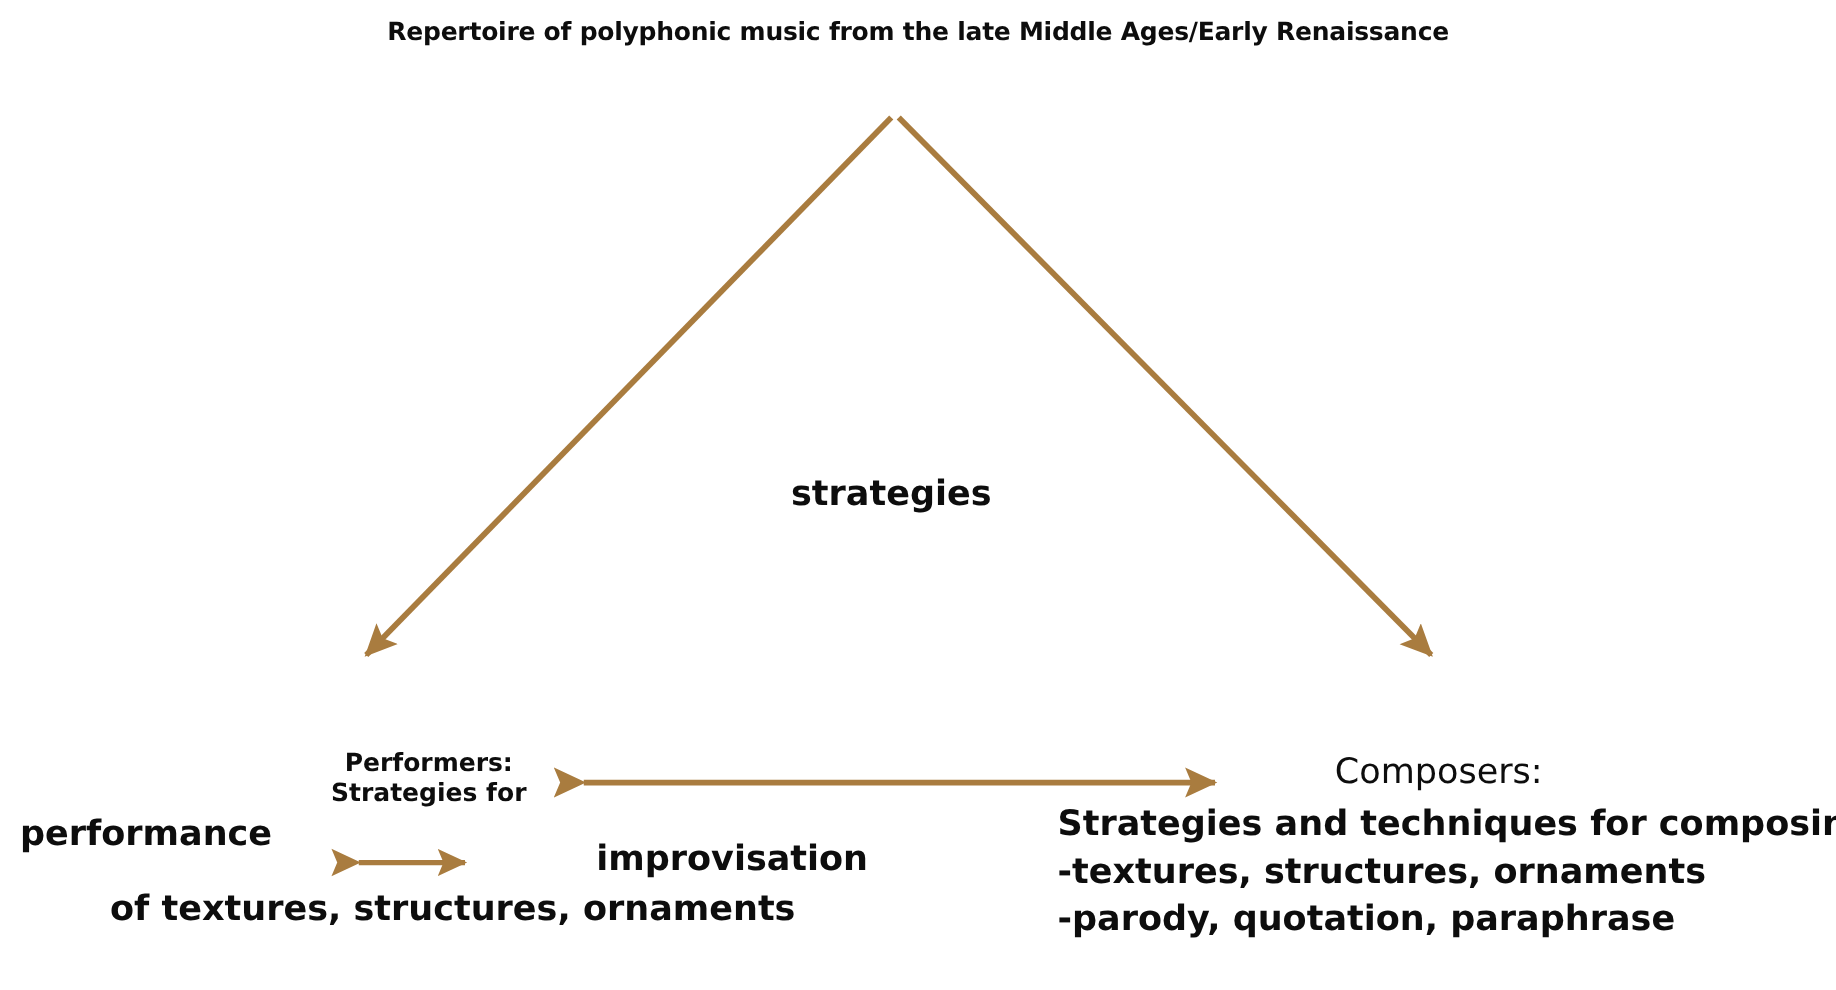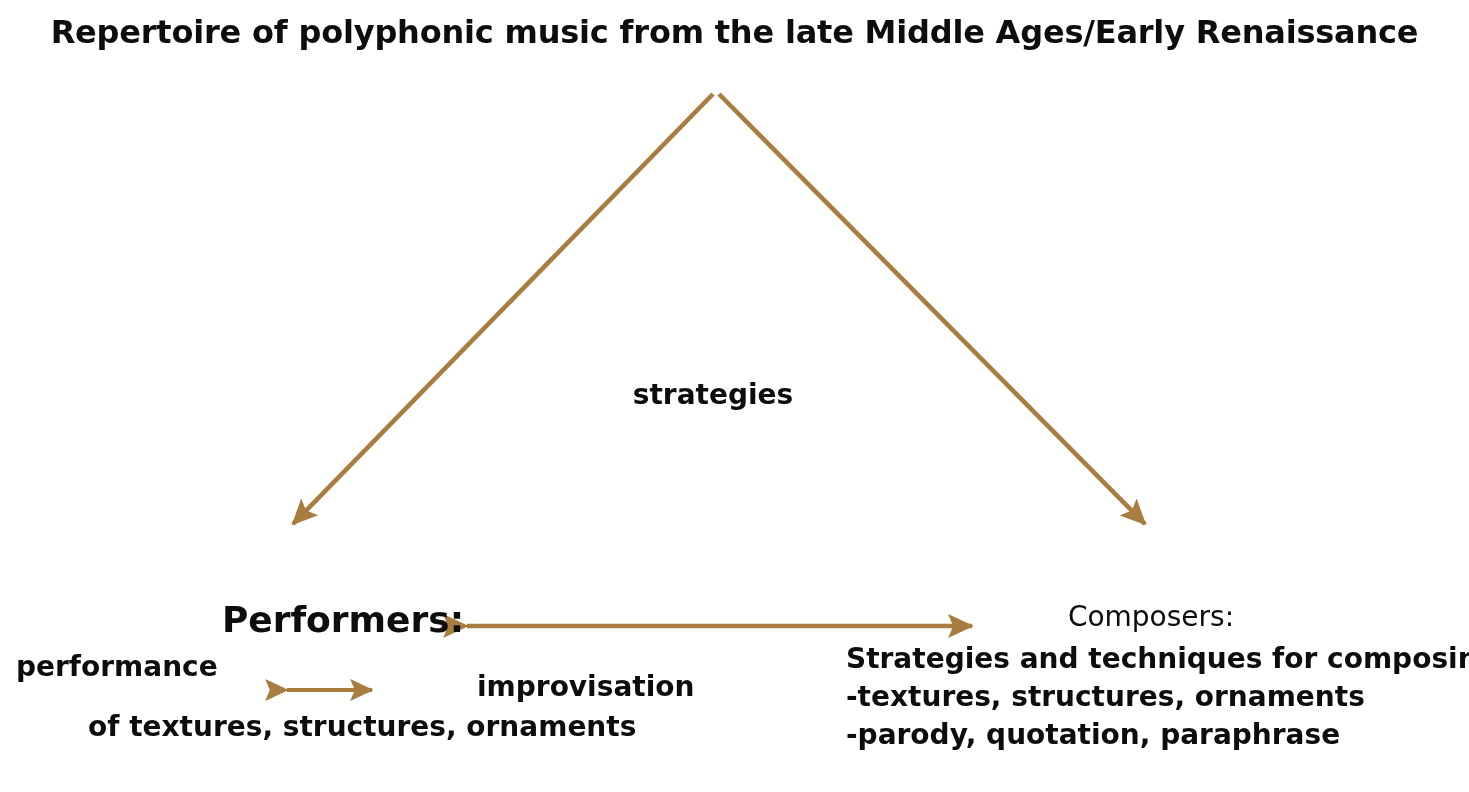--- a/index.html
+++ b/index.html
@@ -35,21 +35,21 @@
     white-space: nowrap;
     line-height: 1.18;
     font-weight: 700;
   }
 
   #diagram-title {
     left: 0;
     top: 14px;
     width: 1469px;
     text-align: center;
-    font-size: 32px;
+    font-size: 20px;
     font-weight: 700;
     letter-spacing: -0.2px;
     white-space: nowrap;
   }
 
   #center-note {
     left: 463px;
     top: 376px;
     width: 500px;
     text-align: center;
@@ -58,21 +58,21 @@
     line-height: 1.35;
   }
   #center-note .line { display: block; }
 
   
   #performers-heading {
     left: 193px;
     top: 598px;
     width: 300px;
     text-align: center;
-    font-size: 36px;
+    font-size: 20px;
     font-weight: 700;
     line-height: 1.2;
   }
   #performers-heading .line { display: block; }
 
   #performance-label {
     left: 16px;
     top: 650px;
     font-size: 28px;
     font-weight: 700;
@@ -148,20 +148,21 @@
   </svg>
 
   <div class="txt" id="diagram-title">Repertoire of polyphonic music from the late Middle Ages/Early Renaissance</div>
 
   <div class="txt" id="center-note">
     <span class="line">strategies</span>
   </div>
 
   <div class="txt" id="performers-heading">
     <span class="line">Performers:</span>
+    <span class="line">Strategies for</span>
   </div>
 
   <div class="txt" id="performance-label">performance</div>
 
   <div class="txt" id="performance-detail">of textures, structures, ornaments</div>
 
   <div class="txt" id="improvisation-label">improvisation</div>
 
   <div class="txt" id="composers-heading">Composers:</div>
 

